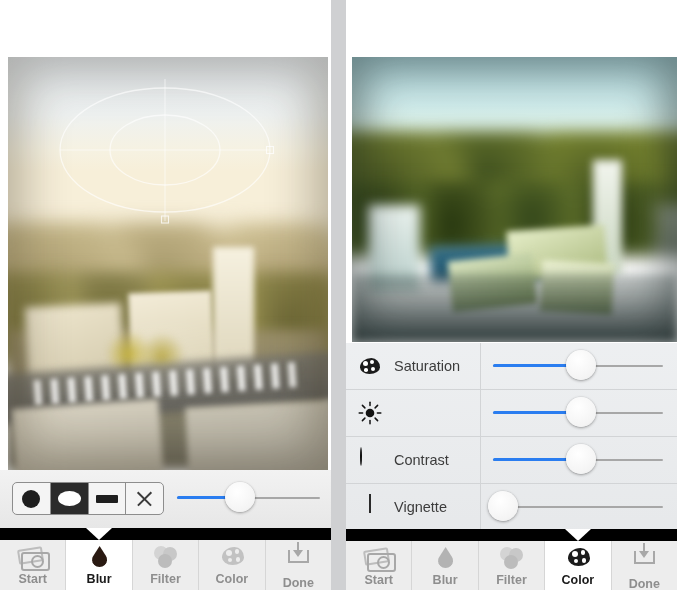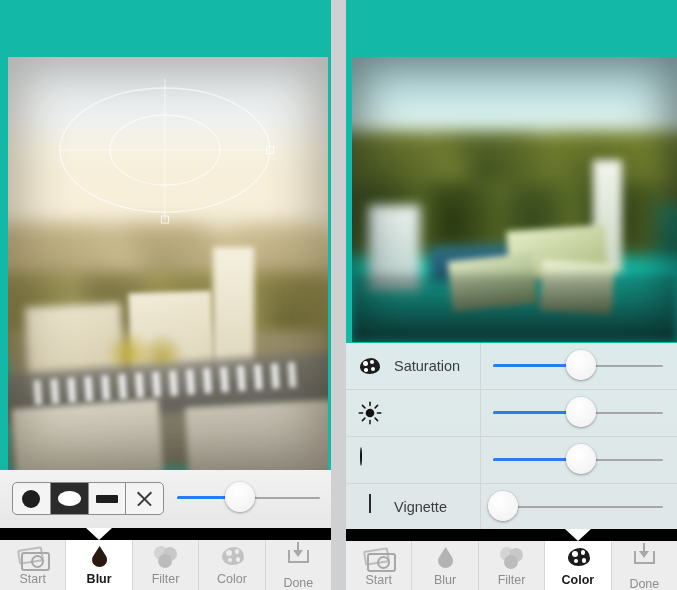--- a/index.html
+++ b/index.html
@@ -1,20 +1,20 @@
 <!DOCTYPE html>
 <html><head>
 <meta charset="utf-8">
 <style>
   html,body{margin:0;padding:0;background:#000;}
   body{width:677px;height:590px;overflow:hidden;font-family:"Liberation Sans",sans-serif;}
   .screen{position:relative;width:677px;height:590px;background:#000;}
 
   
-  .panel{position:absolute;top:0;height:590px;background:#14b8a6;overflow:hidden;}
+  .panel{position:absolute;top:0;height:590px;background:#ffffff;overflow:hidden;}
   #panel-left{left:0;width:331px;}
   #panel-divider{position:absolute;left:331px;top:0;width:15px;height:590px;background:#cfd0d2;}
   #panel-right{left:346px;width:331px;}
 
   
   .photo{position:absolute;overflow:hidden;}
   #photo-left{left:8px;top:57px;width:320px;height:413px;}
   #photo-right{left:6px;top:57px;width:325px;height:285px;}
 
   
@@ -153,21 +153,21 @@
   .notch{position:absolute;width:0;height:0;border-left:13px solid transparent;
       border-right:13px solid transparent;border-top:12px solid #fff;}
 
   
   .tabbar{position:absolute;left:0;width:331px;height:50px;display:flex;background:#ededed;}
   #tabbar-left{top:540px;} #tabbar-right{top:541px;}
   .tab{flex:1;position:relative;display:flex;flex-direction:column;align-items:center;
       justify-content:center;border-right:1px solid #d6d6d6;background:#ededed;}
   .tab:last-child{border-right:none;gap:28px;}
   .tab.active{background:#fff;}
-  .tab .tlabel{font-size:12.5px;color:#8e8e8e;margin-top:2px;}
+  .tab .tlabel{font-size:12.5px;color:#8e8e8e;margin-top:2px;font-weight:bold;}
   .tab.active .tlabel{color:#1a1a1a;font-weight:bold;}
   .ticon{height:26px;width:34px;position:relative;}
 
   
   .ic-cam{position:absolute;left:2px;top:4px;width:30px;height:19px;}
   .ic-cam .body{position:absolute;left:3px;top:4px;width:25px;height:15px;border:2px solid #a8a8a8;border-radius:3px;}
   .ic-cam .lens{position:absolute;left:13px;top:7px;width:9px;height:9px;border:2px solid #a8a8a8;border-radius:50%;}
   .ic-cam .back{position:absolute;left:0px;top:0px;width:21px;height:11px;border:2px solid #bdbdbd;
       border-radius:2px;transform:rotate(-9deg);}
   
@@ -356,20 +356,21 @@
           </svg>
           <span class="vline"></span>
           <div class="slider adj-slider" style="position:absolute">
             <div class="track"></div>
             <div class="fill" style="width:88.4px;"></div>
             <div class="thumb" style="left:73.4px"></div>
           </div>
         </div>
         <div class="adj-row">
           <span class="adj-icon"><span class="ic-contrast"></span></span>
+          <span class="adj-label">Contrast</span>
           <span class="vline"></span>
           <div class="slider adj-slider" style="position:absolute">
             <div class="track"></div>
             <div class="fill" style="width:88.4px;"></div>
             <div class="thumb" style="left:73.4px"></div>
           </div>
         </div>
         <div class="adj-row">
           <span class="adj-icon"><span class="ic-vig"></span></span>
           <span class="adj-label">Vignette</span>

